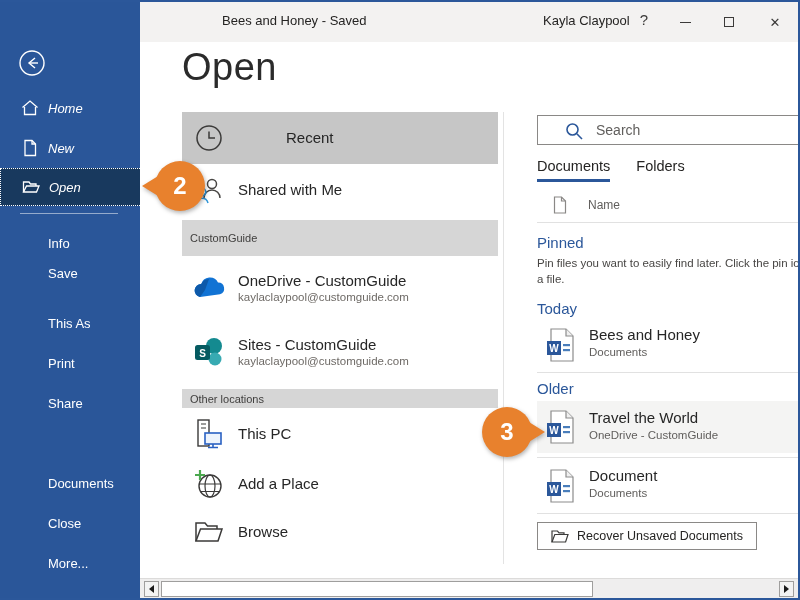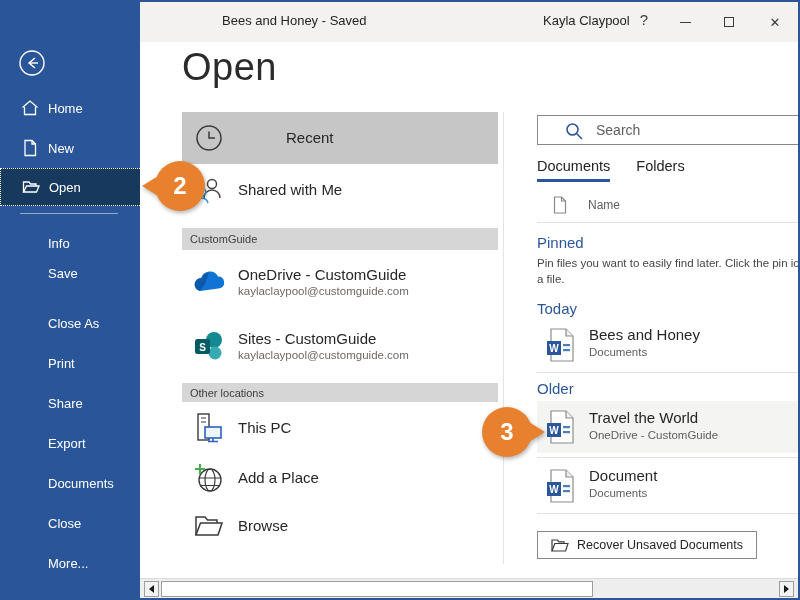--- a/index.html
+++ b/index.html
@@ -13,40 +13,40 @@
   .tb-user  { position:absolute; left:403px; top:11px; font-size:13px; color:#252423; cursor:default; }
   .tb-help  { position:absolute; left:492px; top:9px; font-size:15px; color:#3b3a39; width:24px; text-align:center; }
   .tb-btn   { position:absolute; top:0; width:34px; height:40px; display:flex; align-items:center; justify-content:center; color:#3b3a39; font-size:13px; }
   .tb-min { left:528px; } .tb-max { left:572px; } .tb-close { left:618px; }
   .glyph-min { width:11px; height:1px; background:#3b3a39; display:block; }
   .glyph-max { width:10px; height:10px; border:1px solid #3b3a39; display:block; }
 
   
   .sidebar { position:absolute; left:0; top:0; width:140px; height:100%; background:#2a5699; color:#fff; }
   .back-btn { position:absolute; left:17px; top:46px; width:30px; height:30px; cursor:pointer; }
-  .snav { position:absolute; left:0; width:148px; height:36px; display:flex; align-items:center; cursor:pointer; }
+  .snav { position:absolute; left:0; width:148px; height:36px; display:flex; align-items:center; cursor:pointer;font-style:italic; }
   .snav .ico { position:absolute; left:20px; width:20px; height:20px; }
   .snav .lbl { position:absolute; left:48px; font-size:13px; color:#fff; white-space:nowrap; }
   .snav-home { top:88px; } .snav-new { top:128px; }
   .snav-open { top:166px; height:38px; background:#18395e; border:1px dotted #ffffff; }
   .side-sep { position:absolute; left:20px; top:211px; width:98px; height:1px; background:rgba(255,255,255,.5); }
   .stext { position:absolute; left:0; width:140px; height:40px; line-height:40px; padding-left:48px; font-size:13px; color:#fff; cursor:pointer; white-space:nowrap; }
 
   
   .main { position:absolute; left:140px; top:40px; right:0; bottom:0; background:#ffffff; overflow:hidden; }
   .page-title { position:absolute; left:42px; top:4px; font-size:38px; font-weight:300; color:#2b2b2b; letter-spacing:.5px; }
 
   
   .places { position:absolute; left:42px; top:70px; width:316px; }
   .prow { position:relative; display:flex; align-items:center; cursor:pointer; }
   .prow .picon { position:absolute; left:10px; width:34px; height:34px; display:flex; align-items:center; justify-content:center; }
   .prow .ptxt { margin-left:56px; }
   .row-recent { height:52px; background:#c6c6c6;padding-left:48px; }
   .row-shared { height:52px; background:#fff; }
-  .band { height:22px; margin-top:12px; background:#d6d6d6; display:flex; align-items:center; padding-left:8px;
+  .band { height:36px; margin-top:4px; background:#d6d6d6; display:flex; align-items:center; padding-left:8px;
           font-size:11px; color:#3f3e3d; }
   .band2 { height:19px; margin-top:13px; }
   .place2 { height:48px; }
   .place2 + .place2 { margin-top:16px; }
   .p-title { font-size:15px; color:#262626; line-height:18px; white-space:nowrap; }
   .p-sub { font-size:11.5px; color:#6e6a66; line-height:14px; white-space:nowrap; }
   .place1 { height:44px; }
   .m-thispc { margin-top:4px; height:44px; }
   .m-addplace { margin-top:4px; height:48px; }
   .m-browse { margin-top:2px; height:44px;text-align:right; }
@@ -71,21 +71,21 @@
   .pin-desc { margin-top:4px; font-size:11.5px; color:#484644; line-height:16px; white-space:nowrap; }
   .frow { position:relative; height:46px; margin-top:5px; cursor:pointer; width:420px; }
   .frow.hl { background:#f4f4f3; height:52px; margin-top:4px; }
   .frow .wico { position:absolute; left:8px; top:6px; width:32px; height:34px; }
   .frow.hl .wico { top:9px; }
   .frow .fname { position:absolute; left:52px; top:4px; font-size:15px; color:#262626; white-space:nowrap; }
   .frow.hl .fname { top:8px; }
   .frow .floc { position:absolute; left:52px; top:24px; font-size:11.5px; color:#605e5c; white-space:nowrap; }
   .frow.hl .floc { top:28px; }
   .fdiv { width:400px; height:1px; background:#e1e1e1; margin-top:4px; }
-  .recover-btn { margin-top:17px; display:inline-flex; align-items:center; gap:8px; height:28px; padding:0 13px;
+  .recover-btn { margin-top:8px; display:inline-flex; align-items:center; gap:8px; height:28px; padding:0 13px;
                  border:1px solid #8a8886; background:#fefefe; font-size:12.5px; color:#252423; cursor:pointer; }
 
   
   .hscroll { position:absolute; left:0; right:0; bottom:0; height:20px; background:#efeeee; border-top:1px solid #dcdbda; }
   .sc-btn { position:absolute; top:2px; width:15px; height:16px; background:#f3f3f3; border:1px solid #9f9e9d;
             display:flex; align-items:center; justify-content:center; cursor:pointer; }
   .sc-left { left:4px; } .sc-right { right:4px; }
   .tri-l { width:0; height:0; border-top:4px solid transparent; border-bottom:4px solid transparent; border-right:5px solid #1a1a1a; }
   .tri-r { width:0; height:0; border-top:4px solid transparent; border-bottom:4px solid transparent; border-left:5px solid #1a1a1a; }
   .sc-thumb { position:absolute; left:21px; top:2px; width:432px; height:16px; background:#ffffff; border:1px solid #9f9e9d; cursor:pointer; }
@@ -150,24 +150,23 @@
             <path d="M2.5 15 L5.5 9 H18 L15.5 15 Z" fill="none" stroke="#fff" stroke-width="1.3"></path>
           </svg>
       </span>
       <span class="lbl">Open</span>
     </div>
 
     <div class="side-sep"></div>
 
     <div class="stext" style="top:222px">Info</div>
     <div class="stext" style="top:252px">Save</div>
-    <div class="stext" style="top:302px">Close As</div>
+    <div class="stext" style="top:302px">This As</div>
     <div class="stext" style="top:342px">Print</div>
     <div class="stext" style="top:382px">Share</div>
-    <div class="stext" style="top:422px">Export</div>
     <div class="stext" style="top:462px">Documents</div>
     <div class="stext" style="top:502px">Close</div>
     <div class="stext" style="top:542px">More...</div>
   </aside>
 
   <div class="main">
     <h1 class="page-title">Open</h1>
 
     <div class="places">
 

